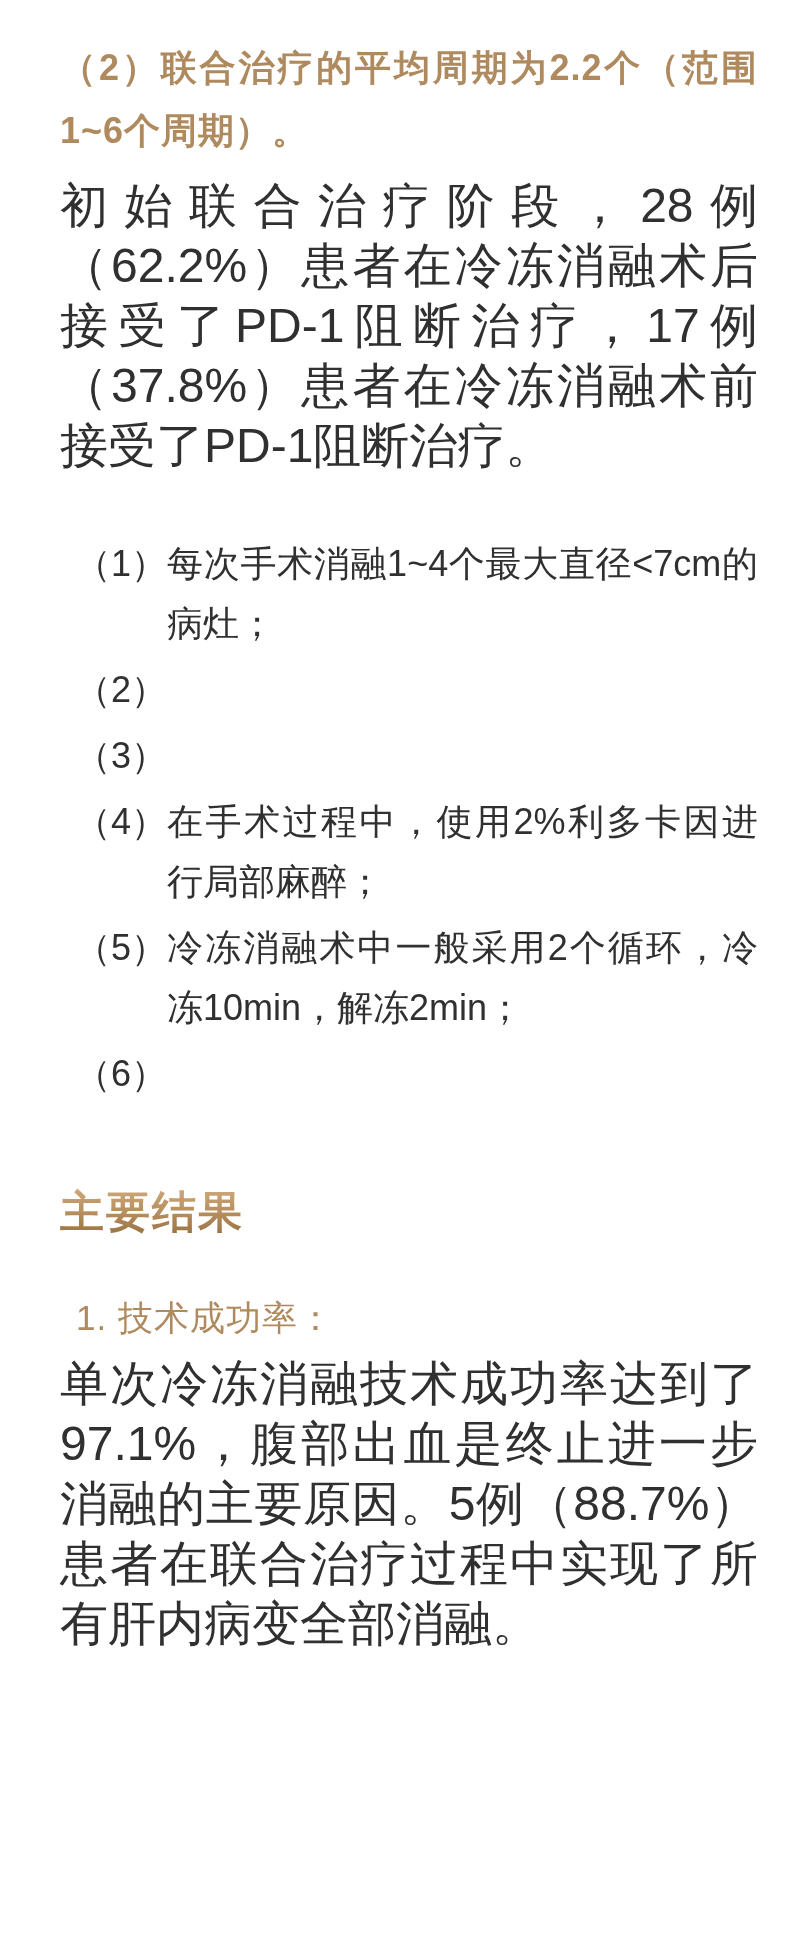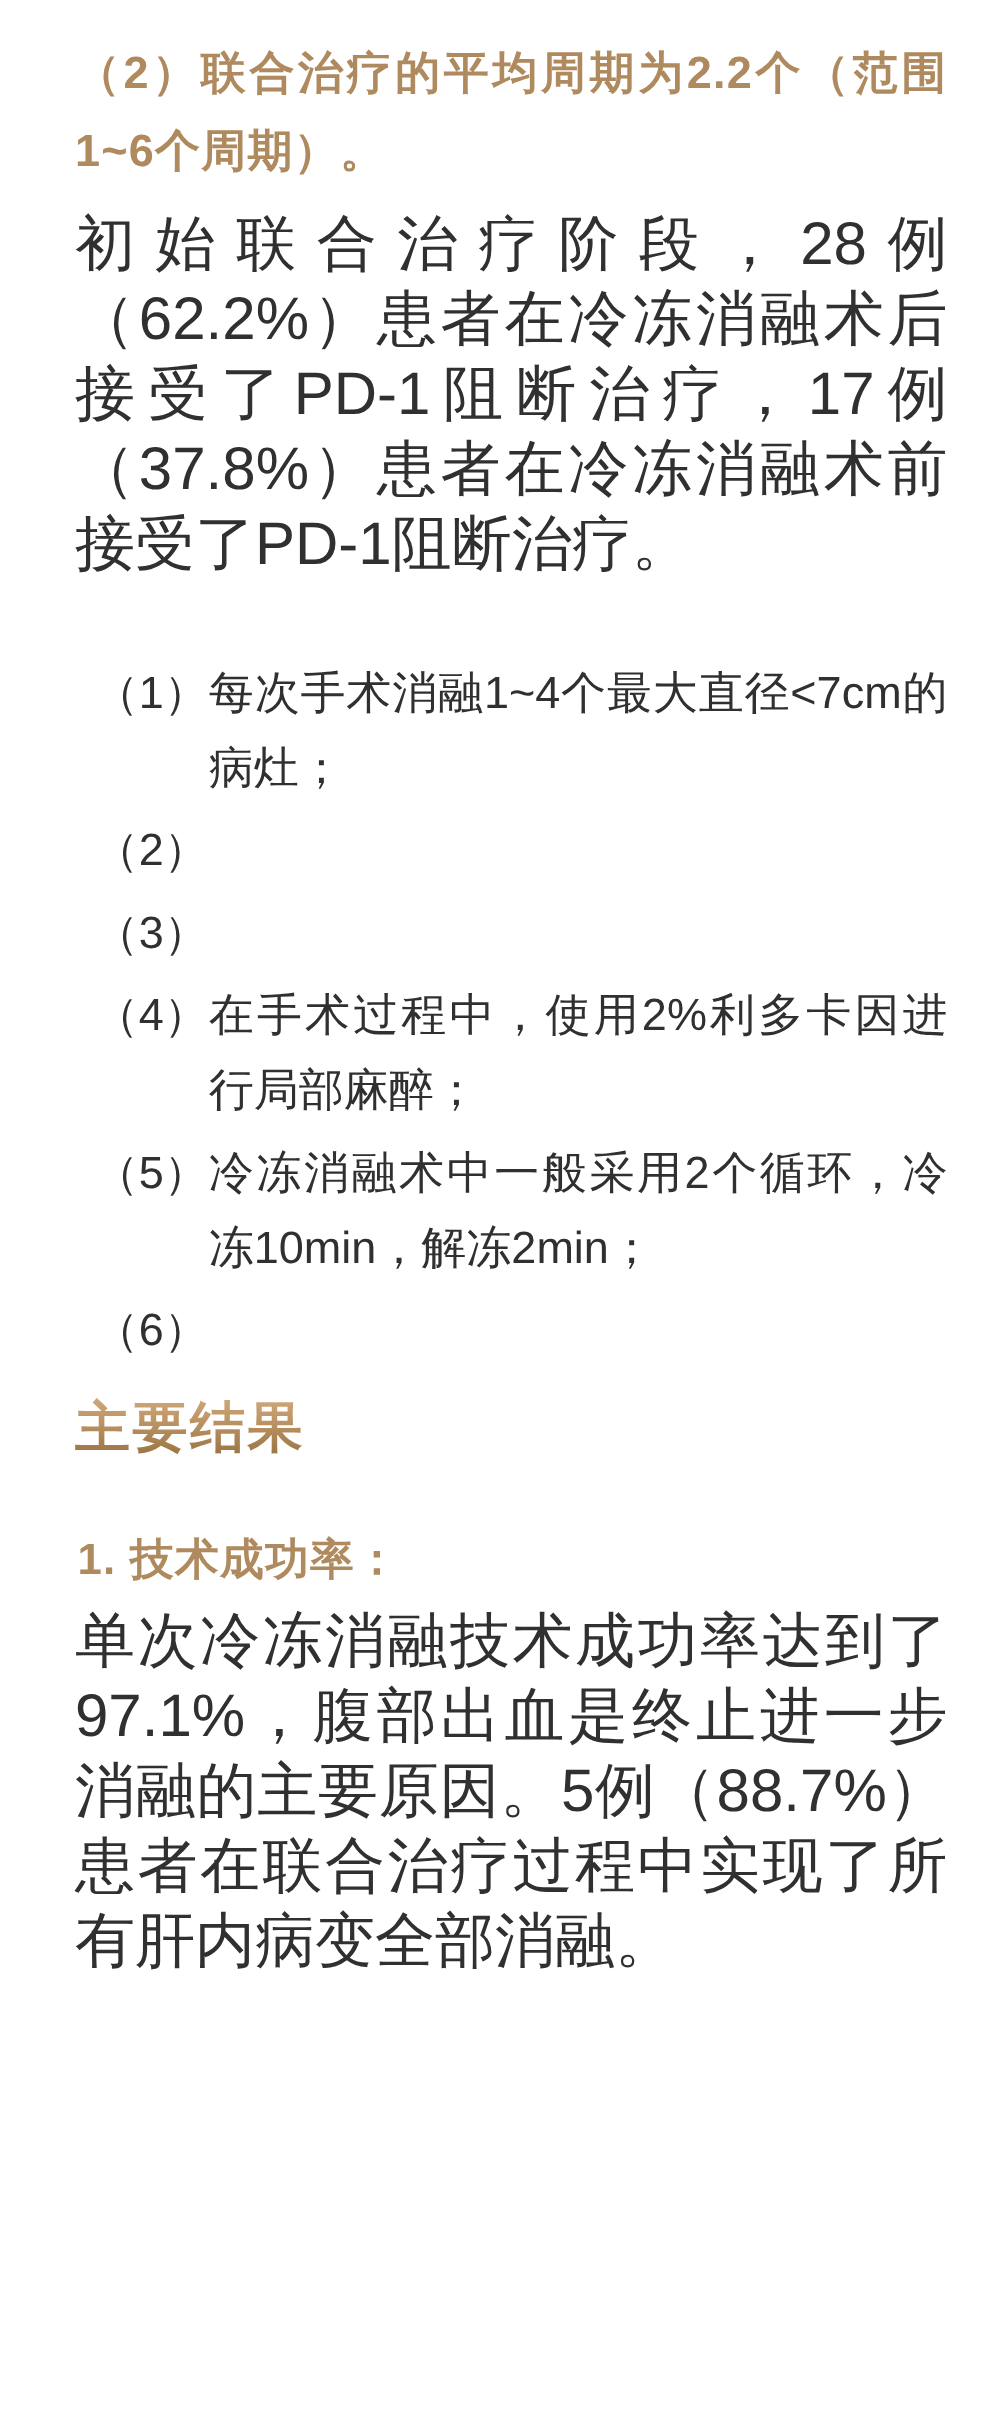--- a/index.html
+++ b/index.html
@@ -5,21 +5,21 @@
   html, body { margin: 0; padding: 0; background: #ffffff; }
   body {
     width: 800px;
     font-family: "Liberation Sans", "DejaVu Sans", sans-serif;
     color: #303030;
   }
   .page {
     box-sizing: border-box;
     width: 800px;
     height: 1948px;
-    padding: 26px 42px 40px 60px;
+    padding: 36px 42px 40px 60px;
     overflow: hidden;
     background: #ffffff;
   }
   .intro-heading {
     margin: 0;
     color: #af8a5e;
     font-weight: bold;
     font-size: 36px;
     line-height: 63px;
     letter-spacing: 1px;
@@ -68,25 +68,25 @@
   }
   .item-num {
     flex: 0 0 80px;
     white-space: nowrap;
   }
   .item-text {
     flex: 1;
     text-align: justify;
     text-justify: inter-character;
   }
-  .results-heading-wrap { margin-top: 24px; }
+  .results-heading-wrap { margin-top: 84px; }
   .sub-heading {
-    margin: 58px 0 0 2px;
+    margin: 58px 0 0 16px;
     color: #af8a5e;
-    font-weight: bold;
+    font-weight: normal;
     font-size: 35px;
     line-height: 44px;
     letter-spacing: 1px;
   }
 </style>
 </head>
 <body>
 
 <div class="page">
 

